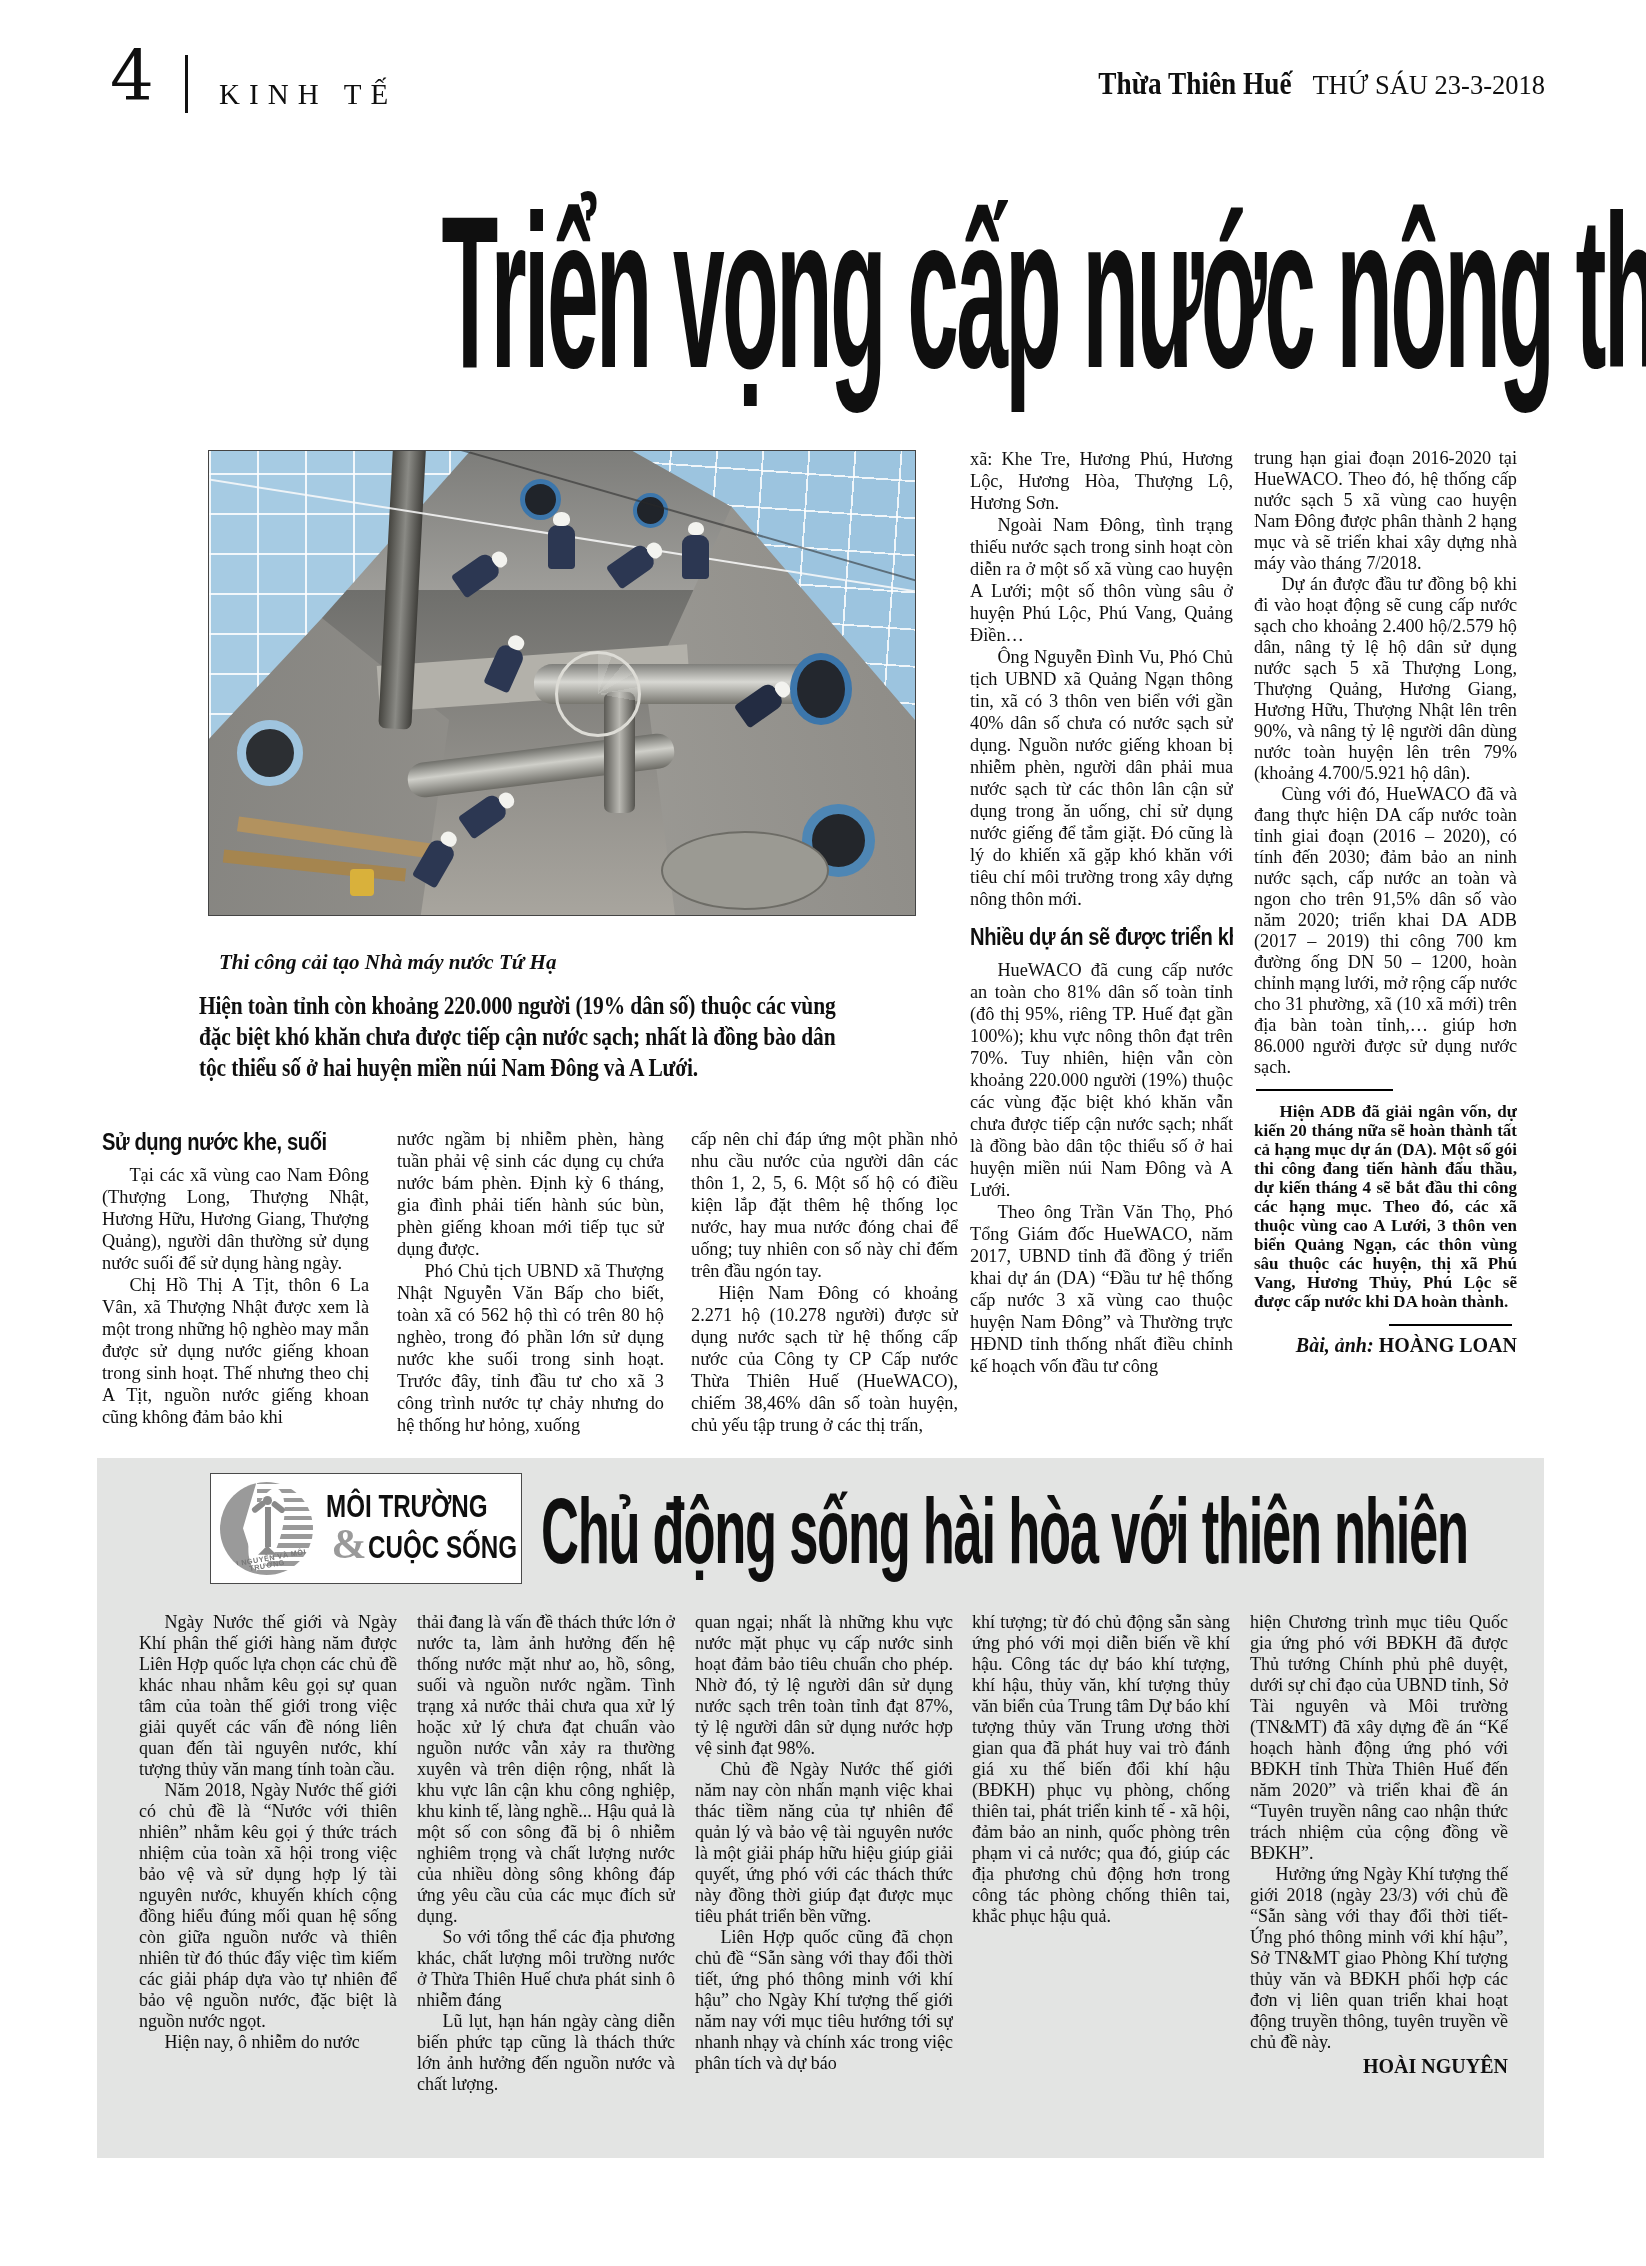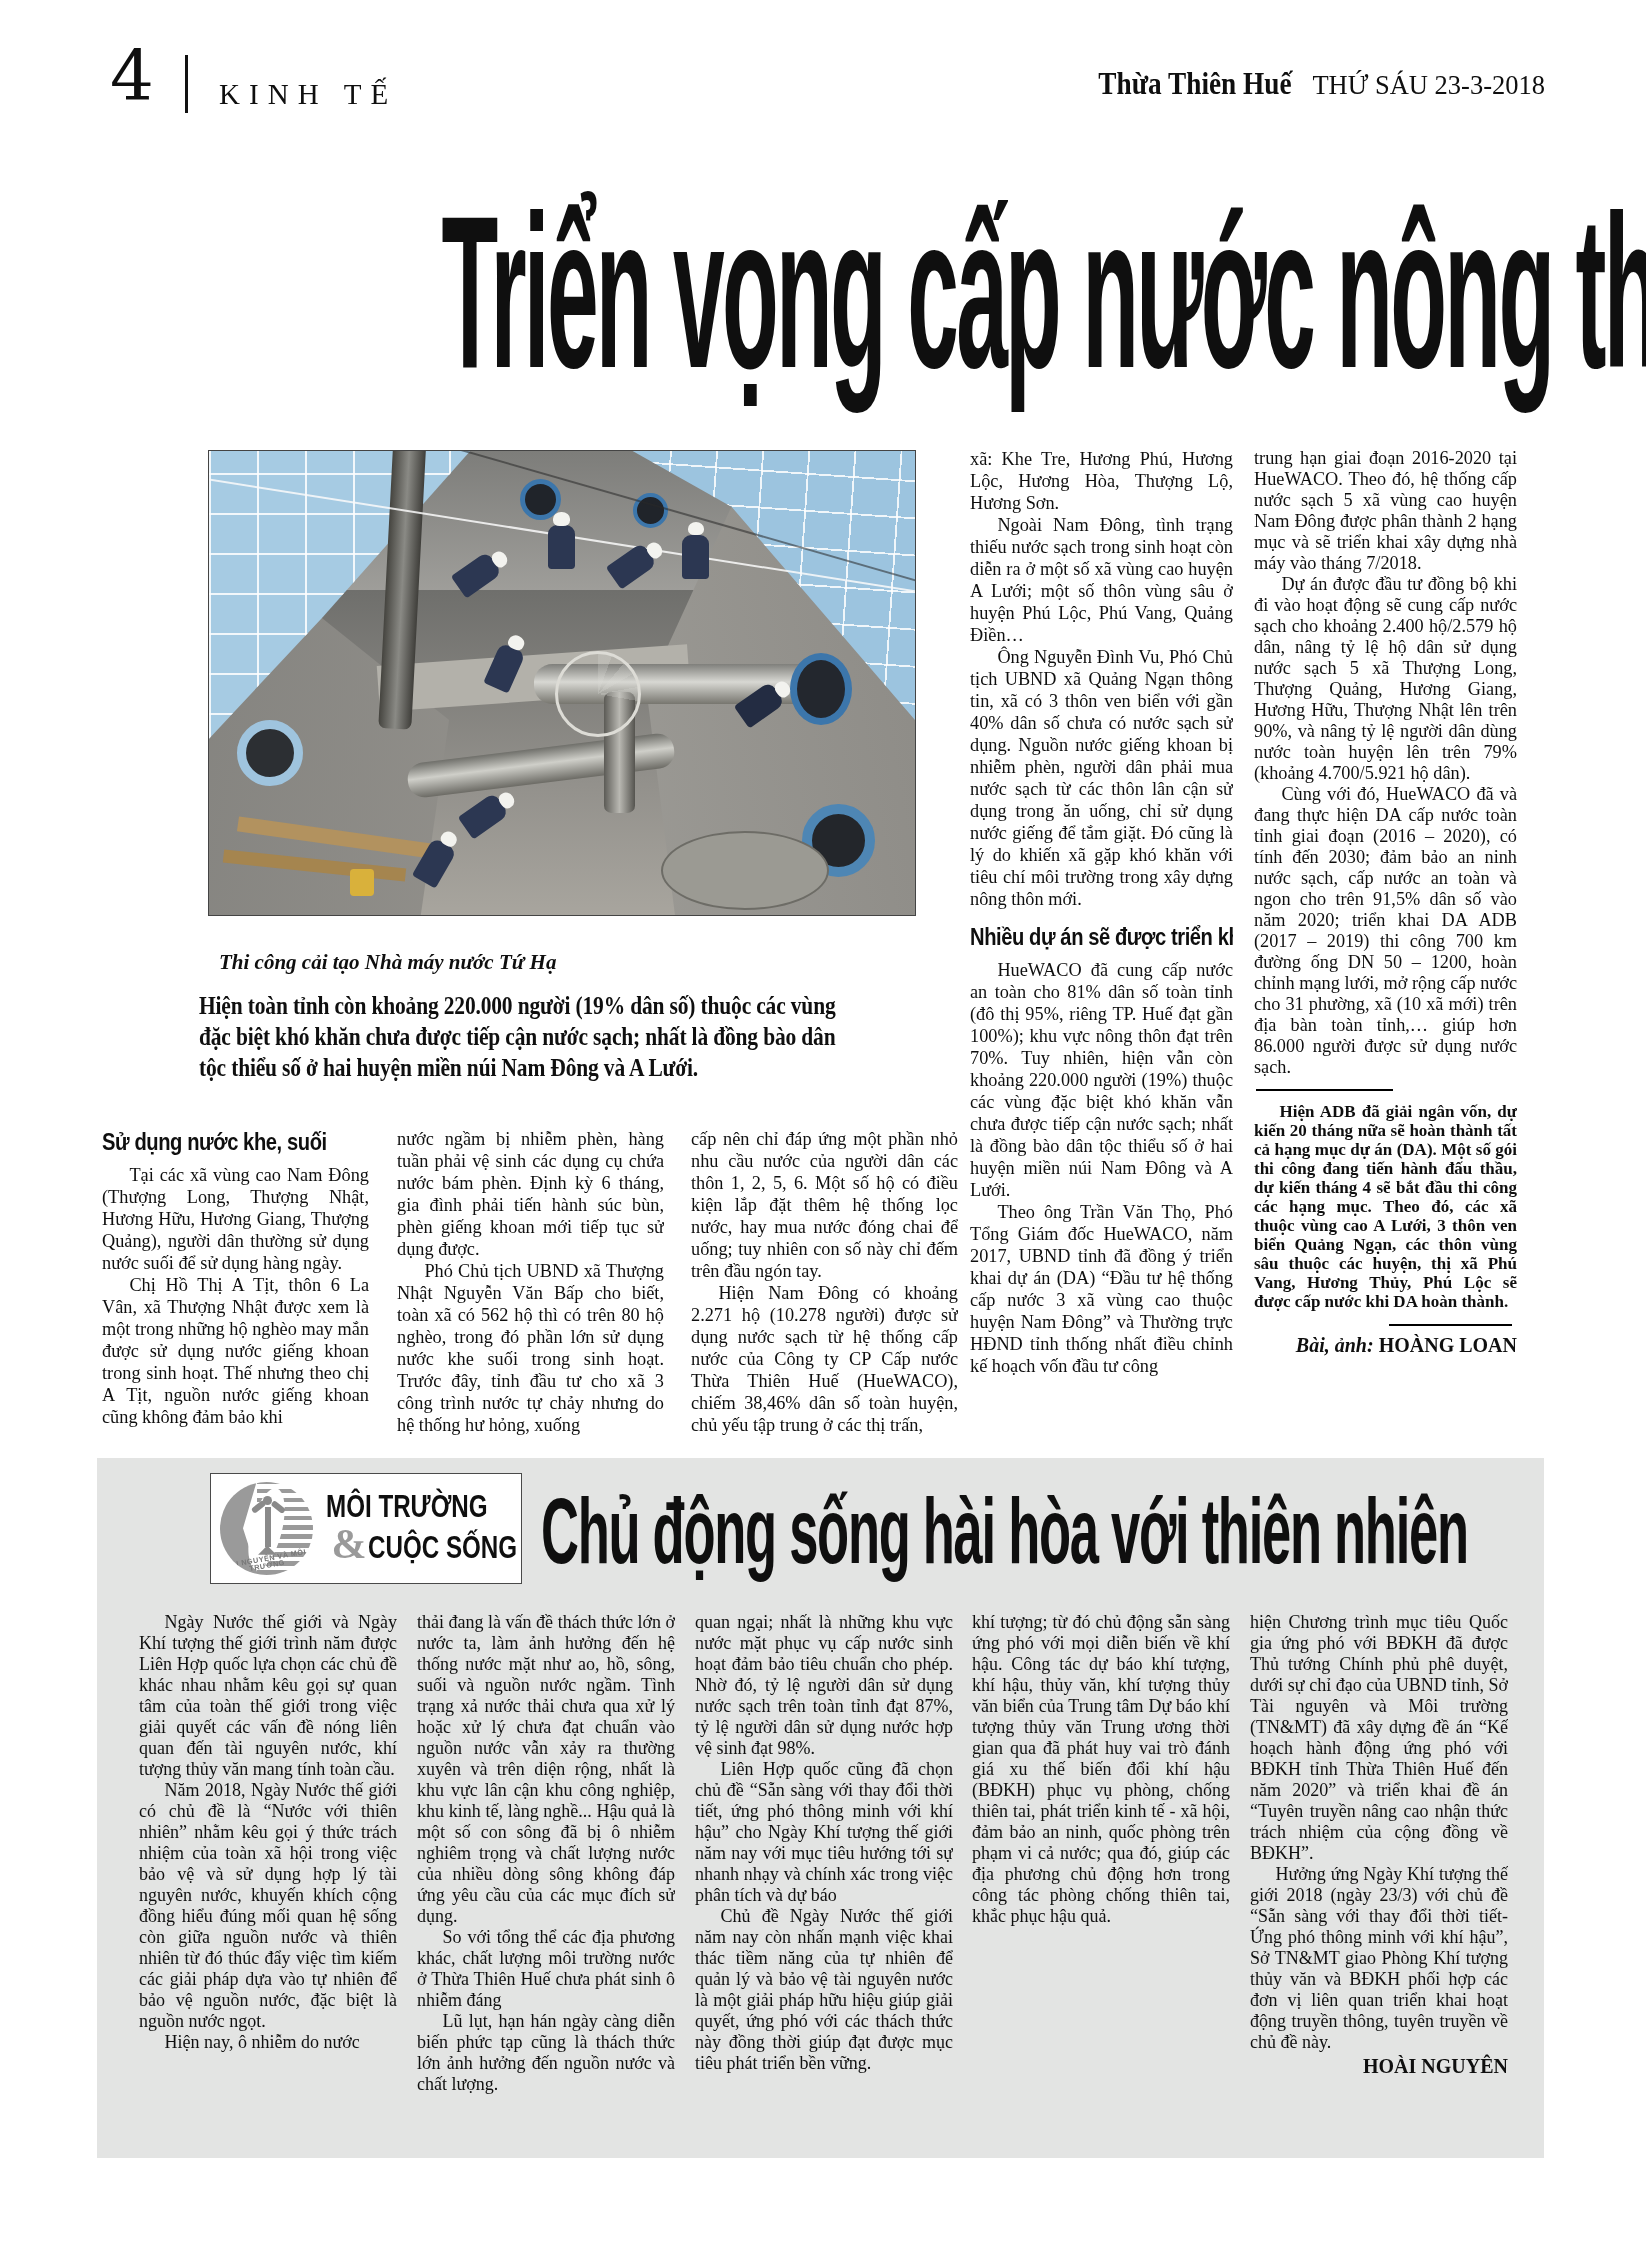--- a/index.html
+++ b/index.html
@@ -216,33 +216,33 @@
         <span class="envl1">MÔI TRƯỜNG</span>
         <span class="envl2">
           <span class="envamp">&amp;</span>
           <span class="envl1">CUỘC SỐNG</span>
         </span>
       </div>
     </div>
     <span class="h2txt">Chủ động sống hài hòa với thiên nhiên</span>
 
     <div class="bcol b1">
-      <p class="ind">Ngày Nước thế giới và Ngày Khí tượng thế giới trình năm được Liên Hợp quốc lựa chọn các chủ đề khác nhau nhằm kêu gọi sự quan tâm của toàn thế giới trong việc giải quyết các vấn đề nóng liên quan đến tài nguyên nước, khí tượng thủy văn mang tính toàn cầu.</p>
+      <p class="ind">Ngày Nước thế giới và Ngày Khí phân thế giới hàng năm được Liên Hợp quốc lựa chọn các chủ đề khác nhau nhằm kêu gọi sự quan tâm của toàn thế giới trong việc giải quyết các vấn đề nóng liên quan đến tài nguyên nước, khí tượng thủy văn mang tính toàn cầu.</p>
       <p class="ind">Năm 2018, Ngày Nước thế giới có chủ đề là “Nước với thiên nhiên” nhằm kêu gọi ý thức trách nhiệm của toàn xã hội trong việc bảo vệ và sử dụng hợp lý tài nguyên nước, khuyến khích cộng đồng hiểu đúng mối quan hệ sống còn giữa nguồn nước và thiên nhiên từ đó thúc đẩy việc tìm kiếm các giải pháp dựa vào tự nhiên để bảo vệ nguồn nước, đặc biệt là nguồn nước ngọt.</p>
       <p class="ind">Hiện nay, ô nhiễm do nước</p>
     </div>
     <div class="bcol b2">
       <p>thải đang là vấn đề thách thức lớn ở nước ta, làm ảnh hưởng đến hệ thống nước mặt như ao, hồ, sông, suối và nguồn nước ngầm. Tình trạng xả nước thải chưa qua xử lý hoặc xử lý chưa đạt chuẩn vào nguồn nước vẫn xảy ra thường xuyên và trên diện rộng, nhất là khu vực lân cận khu công nghiệp, khu kinh tế, làng nghề... Hậu quả là một số con sông đã bị ô nhiễm nghiêm trọng và chất lượng nước của nhiều dòng sông không đáp ứng yêu cầu của các mục đích sử dụng.</p>
       <p class="ind">So với tổng thể các địa phương khác, chất lượng môi trường nước ở Thừa Thiên Huế chưa phát sinh ô nhiễm đáng</p>
       <p class="ind">Lũ lụt, hạn hán ngày càng diễn biến phức tạp cũng là thách thức lớn ảnh hưởng đến nguồn nước và chất lượng.</p>
     </div>
     <div class="bcol b3">
       <p>quan ngại; nhất là những khu vực nước mặt phục vụ cấp nước sinh hoạt đảm bảo tiêu chuẩn cho phép. Nhờ đó, tỷ lệ người dân sử dụng nước sạch trên toàn tỉnh đạt 87%, tỷ lệ người dân sử dụng nước hợp vệ sinh đạt 98%.</p>
+      <p class="ind">Chủ đề Ngày Nước thế giới năm nay còn nhấn mạnh việc khai thác tiềm năng của tự nhiên để quản lý và bảo vệ tài nguyên nước là một giải pháp hữu hiệu giúp giải quyết, ứng phó với các thách thức này đồng thời giúp đạt được mục tiêu phát triển bền vững.</p>
       <p class="ind">Liên Hợp quốc cũng đã chọn chủ đề “Sẵn sàng với thay đổi thời tiết, ứng phó thông minh với khí hậu” cho Ngày Khí tượng thế giới năm nay với mục tiêu hướng tới sự nhanh nhạy và chính xác trong việc phân tích và dự báo</p>
-      <p class="ind">Chủ đề Ngày Nước thế giới năm nay còn nhấn mạnh việc khai thác tiềm năng của tự nhiên để quản lý và bảo vệ tài nguyên nước là một giải pháp hữu hiệu giúp giải quyết, ứng phó với các thách thức này đồng thời giúp đạt được mục tiêu phát triển bền vững.</p>
     </div>
     <div class="bcol b4">
       <p>khí tượng; từ đó chủ động sẵn sàng ứng phó với mọi diễn biến về khí hậu. Công tác dự báo khí tượng, khí hậu, thủy văn, khí tượng thủy văn biển của Trung tâm Dự báo khí tượng thủy văn Trung ương thời gian qua đã phát huy vai trò đánh giá xu thế biến đổi khí hậu (BĐKH) phục vụ phòng, chống thiên tai, phát triển kinh tế - xã hội, đảm bảo an ninh, quốc phòng trên phạm vi cả nước; qua đó, giúp các địa phương chủ động hơn trong công tác phòng chống thiên tai, khắc phục hậu quả.</p>
     </div>
     <div class="bcol b5">
       <p>hiện Chương trình mục tiêu Quốc gia ứng phó với BĐKH đã được Thủ tướng Chính phủ phê duyệt, dưới sự chỉ đạo của UBND tỉnh, Sở Tài nguyên và Môi trường (TN&amp;MT) đã xây dựng đề án “Kế hoạch hành động ứng phó với BĐKH tỉnh Thừa Thiên Huế đến năm 2020” và triển khai đề án “Tuyên truyền nâng cao nhận thức trách nhiệm của cộng đồng về BĐKH”.</p>
       <p class="ind">Hưởng ứng Ngày Khí tượng thế giới 2018 (ngày 23/3) với chủ đề “Sẵn sàng với thay đổi thời tiết-Ứng phó thông minh với khí hậu”, Sở TN&amp;MT giao Phòng Khí tượng thủy văn và BĐKH phối hợp các đơn vị liên quan triển khai hoạt động truyền thông, tuyên truyền về chủ đề này.</p>
       <p class="byl2">HOÀI NGUYÊN</p>
     </div>
   </div>

